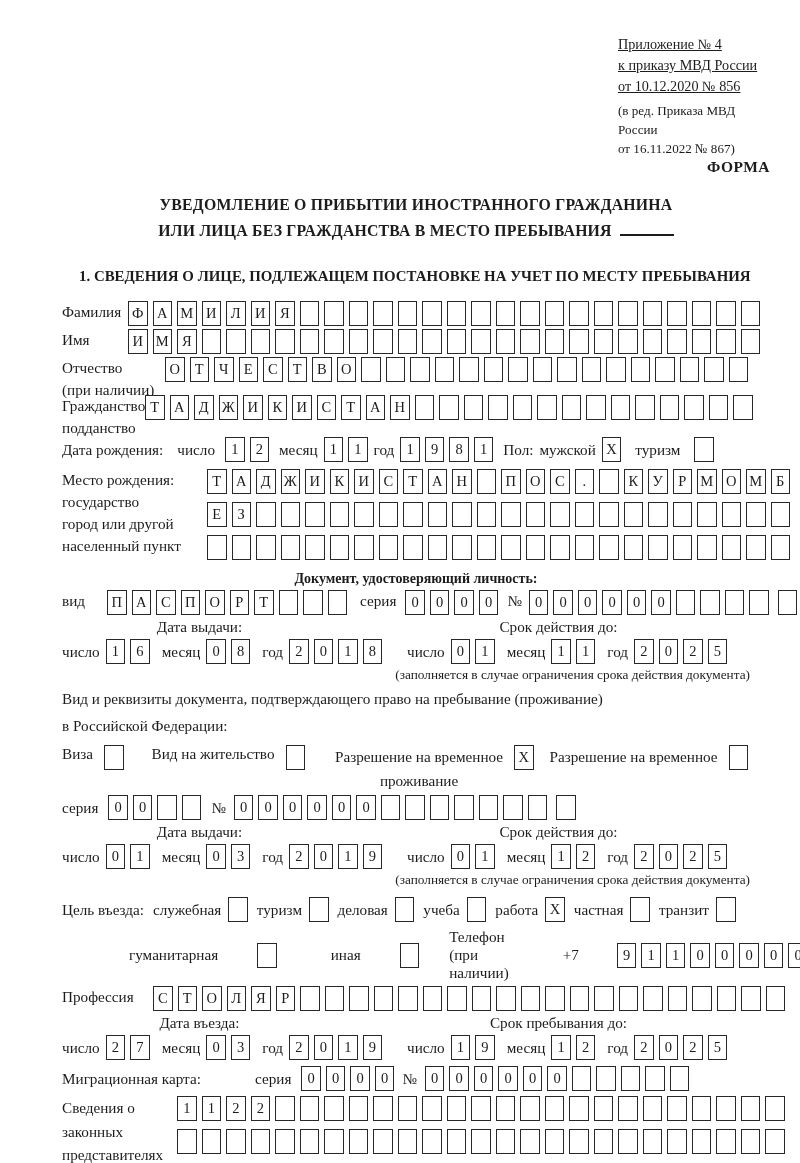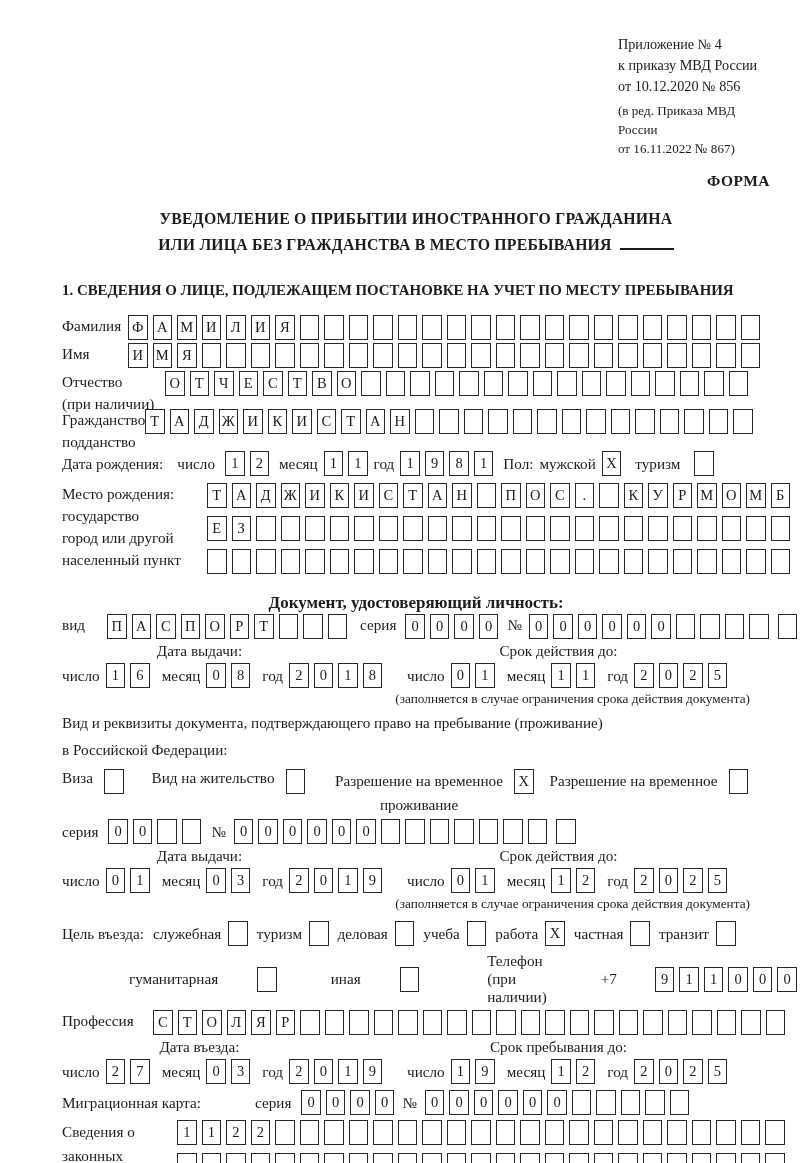--- a/index.html
+++ b/index.html
@@ -1,27 +1,27 @@
 <!DOCTYPE html>
 <html><head>
 <meta charset="utf-8">
 <style>
   html,body{margin:0;padding:0;background:#ffffff;}
   body{width:800px;height:1163px;overflow:hidden;
        font-family:"Liberation Serif","DejaVu Serif",serif;color:#1c1c1c;}
   .page{box-sizing:border-box;width:800px;height:1163px;padding:34px 30px 0 62px;}
 
   
-  .ref{margin-left:556px;font-size:14.2px;line-height:21px;}
+  .ref{margin-left:556px;font-size:14.2px;line-height:21px;text-decoration:underline;}
   .amend{margin-left:556px;font-size:13.1px;line-height:19px;margin-top:4px;}
-  .forma{text-align:right;font-weight:bold;font-size:15.5px;margin-top:14px;letter-spacing:.5px;}
+  .forma{text-align:right;font-weight:bold;font-size:15.5px;letter-spacing:.5px;}
 
   .title{text-align:center;font-weight:bold;font-size:15.8px;line-height:26px;margin-top:16px;letter-spacing:.2px;}
   .uline{display:inline-block;width:54px;border-bottom:2.2px solid #1c1c1c;height:12px;margin-left:8px;}
-  .sect{font-weight:bold;font-size:14.9px;margin-top:24px;white-space:nowrap;}
+  .sect{font-weight:bold;font-size:14.9px;margin-top:24px;white-space:nowrap;margin-left:17px;}
 
   
   .row{display:flex;align-items:flex-start;}
   .lbl{font-size:15.2px;line-height:22px;flex:0 0 auto;white-space:nowrap;}
   .lbl2{height:25px;overflow:visible;}
   .boxes{display:flex;gap:5px;flex-wrap:nowrap;}
   .cb{box-sizing:border-box;flex:0 0 auto;width:19.5px;height:25px;border:1.7px solid #282828;
       display:flex;align-items:center;justify-content:center;font-size:14.5px;background:#fff;}
   .tail{margin-left:9px;}
 
@@ -32,21 +32,21 @@
 
   
   .inlrow{display:flex;align-items:center;font-size:15.2px;}
   .inlrow .gap6{margin-left:6px}.inlrow .gap10{margin-left:10px}.inlrow .gap14{margin-left:14px}
 
   
   .placeblk{display:flex;margin-top:7px;}
   .placelbls{width:145px;flex:0 0 145px;font-size:15.2px;line-height:22px;}
   .placerows .boxes{margin-bottom:8px;}
 
-  .dochead{text-align:center;font-weight:bold;font-size:17px;margin-top:12px;line-height:18px;}
+  .dochead{text-align:center;font-weight:bold;font-size:14px;margin-top:2px;line-height:18px;}
 
   
   .heads{display:flex;font-size:15.2px;line-height:20px;margin-top:2px;}
   .heads .h1{width:345px;text-align:center;padding-right:70px;box-sizing:border-box;}
   .heads .h2{flex:1;text-align:center;padding-right:60px;box-sizing:border-box;}
   .dvrow{display:flex;align-items:center;margin-top:2px;font-size:15.2px;}
   .dg{display:flex;align-items:center;}
   .dg1{flex:0 0 345px;}
   .dl{margin:0 6px 0 12px;white-space:nowrap;}
   .dl.first{margin-left:0;}
@@ -597,21 +597,21 @@
 
   <div class="purpose2">
     <span style="margin-left:67px">гуманитарная</span>
     <span class="boxes" style="margin-left:9px">
         <span class="cb"></span>
       </span>
     <span style="margin-left:24px">иная</span>
     <span class="boxes" style="margin-left:9px">
         <span class="cb"></span>
       </span>
-    <span style="margin-left:38px">Телефон (при наличии)</span>
+    <span style="">Телефон (при наличии)</span>
     <span style="margin-left:24px">+7</span>
     <span class="boxes" style="margin-left:8px">
         <span class="cb">9</span>
         <span class="cb">1</span>
         <span class="cb">1</span>
         <span class="cb">0</span>
         <span class="cb">0</span>
         <span class="cb">0</span>
         <span class="cb">0</span>
         <span class="cb">0</span>

